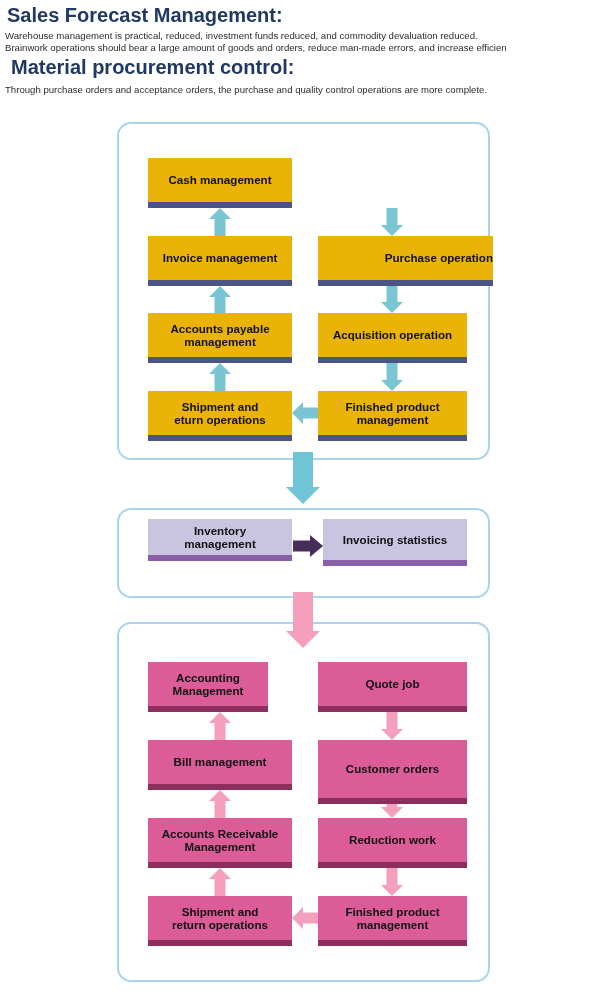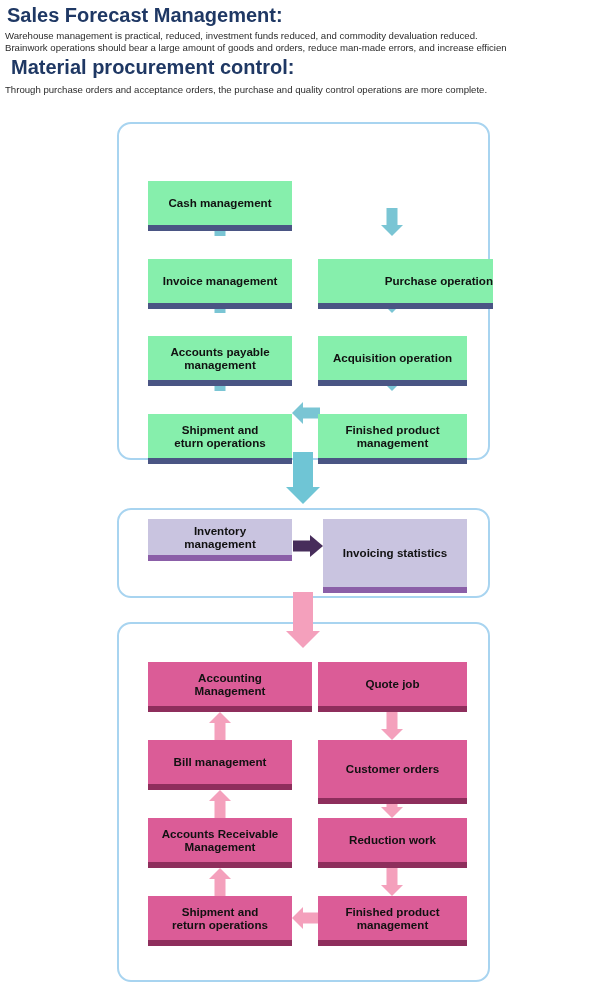--- a/index.html
+++ b/index.html
@@ -72,21 +72,21 @@
 
   .node::after {
     content: "";
     position: absolute;
     left: 0;
     bottom: -6px;
     width: 100%;
     height: 6px;
   }
 
-  .node.blue   { background: #86efac; margin-top: 23px; }
+  .node.blue   { background: #eab308; }
   .node.blue::after   { background: #4A5584; }
 
   .node.purple { background: #C9C4E0; }
   .node.purple::after { background: #8B5FA8; }
 
   .node.pink   { background: #DB5C97; }
   .node.pink::after   { background: #8E2E5C; }
 
   
   .arrow { position: absolute; z-index: 3; }
@@ -209,37 +209,37 @@
   <div class="arrow bigteal down" style="left:286px; top:452px; width:34px; height:52px;">
     <div class="shaft" style="width:20px; height:35px;"></div>
       <div class="head"></div>
   </div>
 
   <div class="panel" id="panel-inventory"></div>
 
   <div class="node purple" style="left:148px; top:519px; width:144px; height:36px;">
     <span class="node-label">Inventory<br>management</span>
   </div>
-  <div class="node purple" style="left:323px; top:519px; width:144px; height:68px;">
+  <div class="node purple" style="left:323px; top:519px; width:144px; height:41px;">
     <span class="node-label">Invoicing statistics</span>
   </div>
 
   <div class="arrow darkpurple right" style="left:293px; top:535px; width:30px; height:22px;">
     <div class="shaft" style="width:17px; height:11px;"></div>
       <div class="head"></div>
   </div>
 
   <div class="arrow bigpink down" style="left:286px; top:592px; width:34px; height:56px;">
     <div class="shaft" style="width:20px; height:39px;"></div>
       <div class="head"></div>
   </div>
 
   <div class="panel" id="panel-sales"></div>
 
-  <div class="node pink" style="left:148px; top:662px; width:164px; height:44px;">
+  <div class="node pink" style="left:148px; top:662px; width:120px; height:44px;">
     <span class="node-label">Accounting<br>Management</span>
   </div>
   <div class="node pink" style="left:148px; top:740px; width:144px; height:44px;">
     <span class="node-label">Bill management</span>
   </div>
   <div class="node pink" style="left:148px; top:818px; width:144px; height:44px;">
     <span class="node-label">Accounts Receivable<br>Management</span>
   </div>
   <div class="node pink" style="left:148px; top:896px; width:144px; height:44px;">
     <span class="node-label">Shipment and<br>return operations</span>

